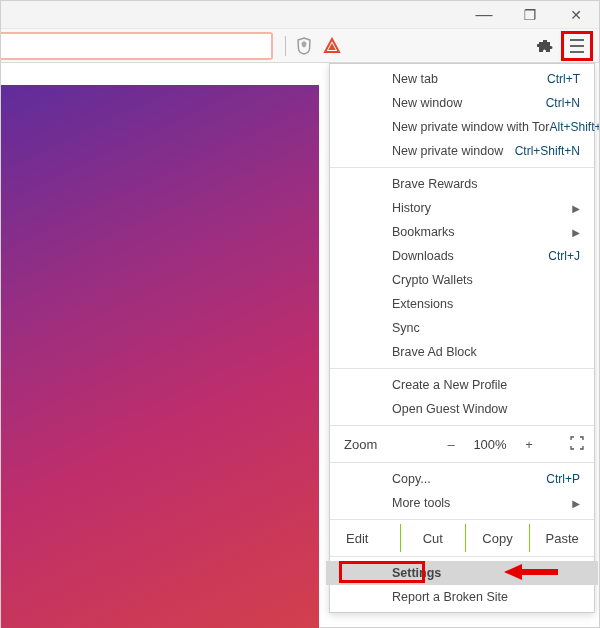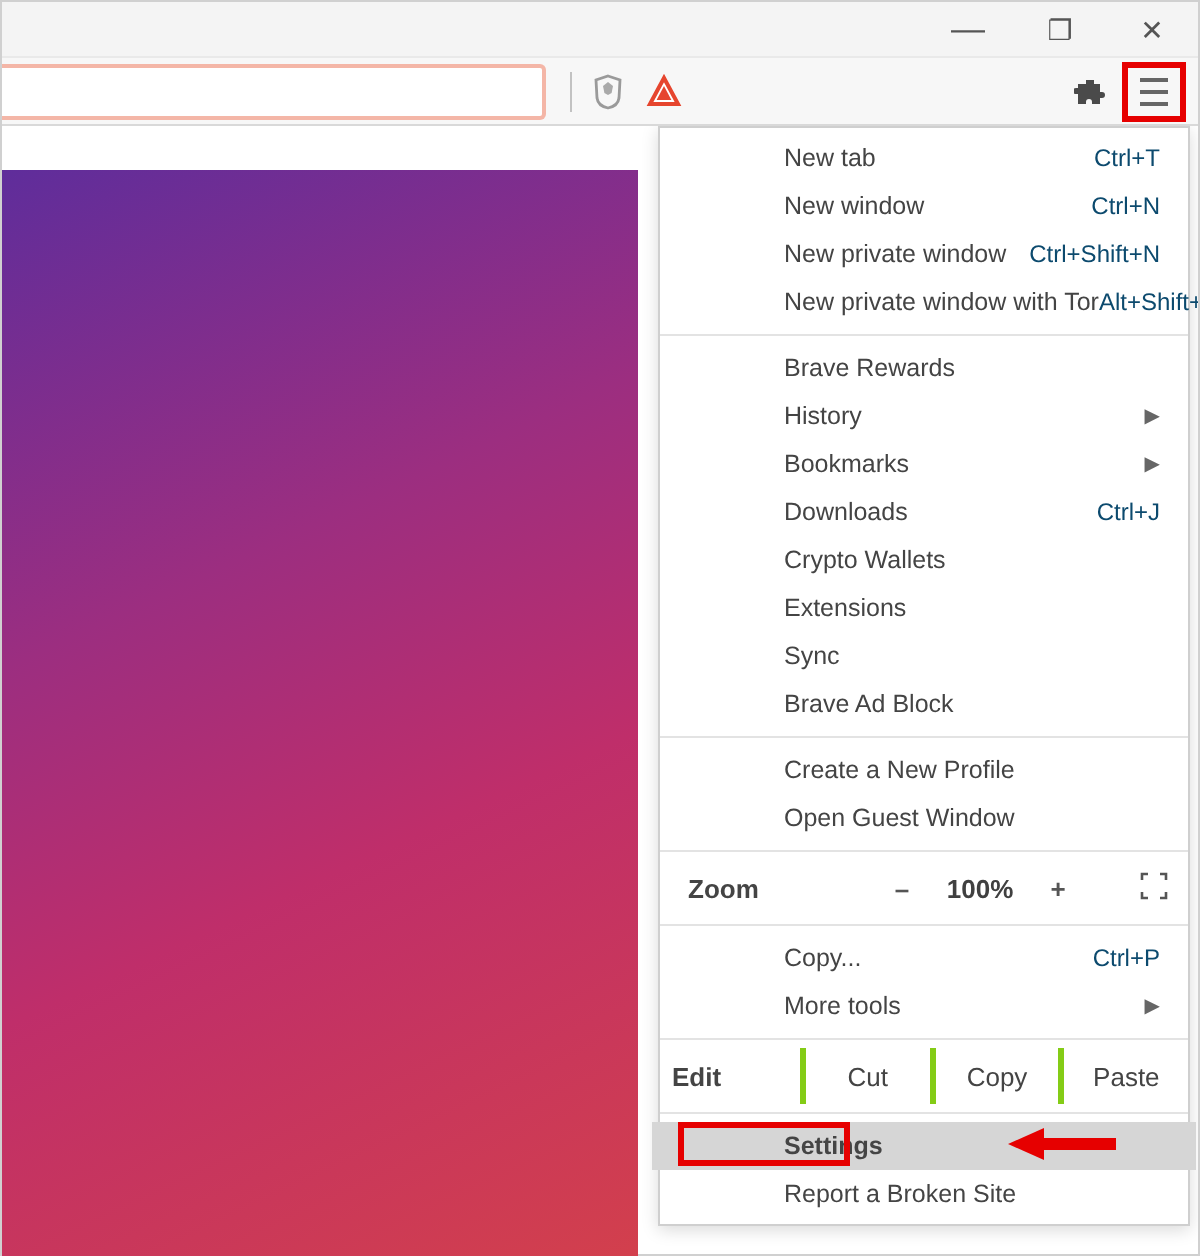--- a/index.html
+++ b/index.html
@@ -129,44 +129,43 @@
     height: 1px;
     background: #e3e3e3;
     margin: 4px 0;
   }
   .menu .zoom-row {
     display: flex;
     align-items: center;
     height: 28px;
     padding: 0 10px 0 14px;
     color: #444;
-    font-weight: bold;
   }
   .menu .zoom-row .label { width: 90px; }
   .menu .zoom-row .zbtn {
     width: 34px; text-align:center; color:#555;
   }
   .menu .zoom-row .zval {
     width: 44px; text-align:center; color:#404040;
   }
   .menu .zoom-row .fs {
     margin-left: auto;
     width: 28px; text-align: right;
   }
   .menu .edit-row {
     display: flex;
     align-items: center;
     height: 28px;
   }
   .menu .edit-row .elabel {
-    padding-left: 6px; flex: 0 0 70px; color:#444;font-weight:bold;
+    padding-left: 16px; flex: 0 0 70px; color:#444;
   }
   .menu .edit-row .ebtn {
     flex: 1; text-align:center; color:#444;
-    border-left: 3px solid #84cc16;
+    border-left: 1px solid #84cc16;
     height: 100%;
     display:flex; align-items:center; justify-content:center;
   }
   .menu .item.highlight {
     position: relative;
   }
   .menu .item.highlight::before {
     content: "";
     position: absolute;
     left: -4px; right: -4px; top: 0; bottom: 0;
@@ -236,26 +235,26 @@
 
       <div class="item">
         <span class="label">New tab</span>
         <span class="shortcut">Ctrl+T</span>
       </div>
       <div class="item">
         <span class="label">New window</span>
         <span class="shortcut">Ctrl+N</span>
       </div>
       <div class="item">
+        <span class="label">New private window with Tor</span>
+        <span class="shortcut">Alt+Shift+N</span>
+      </div>
+      <div class="item">
         <span class="label">New private window</span>
         <span class="shortcut">Ctrl+Shift+N</span>
-      </div>
-      <div class="item">
-        <span class="label">New private window with Tor</span>
-        <span class="shortcut">Alt+Shift+N</span>
       </div>
 
       <div class="sep"></div>
 
       <div class="item">
         <span class="label">Brave Rewards</span>
       </div>
       <div class="item">
         <span class="label">History</span>
         <span class="sub-arrow">▶</span>

